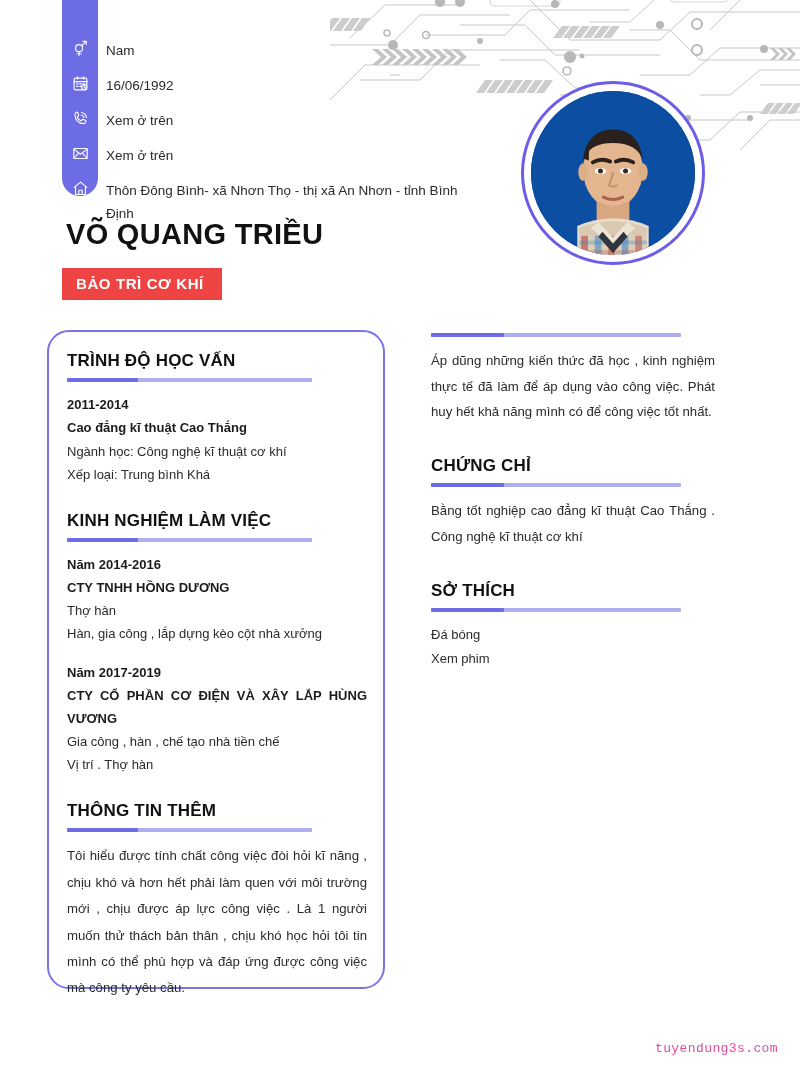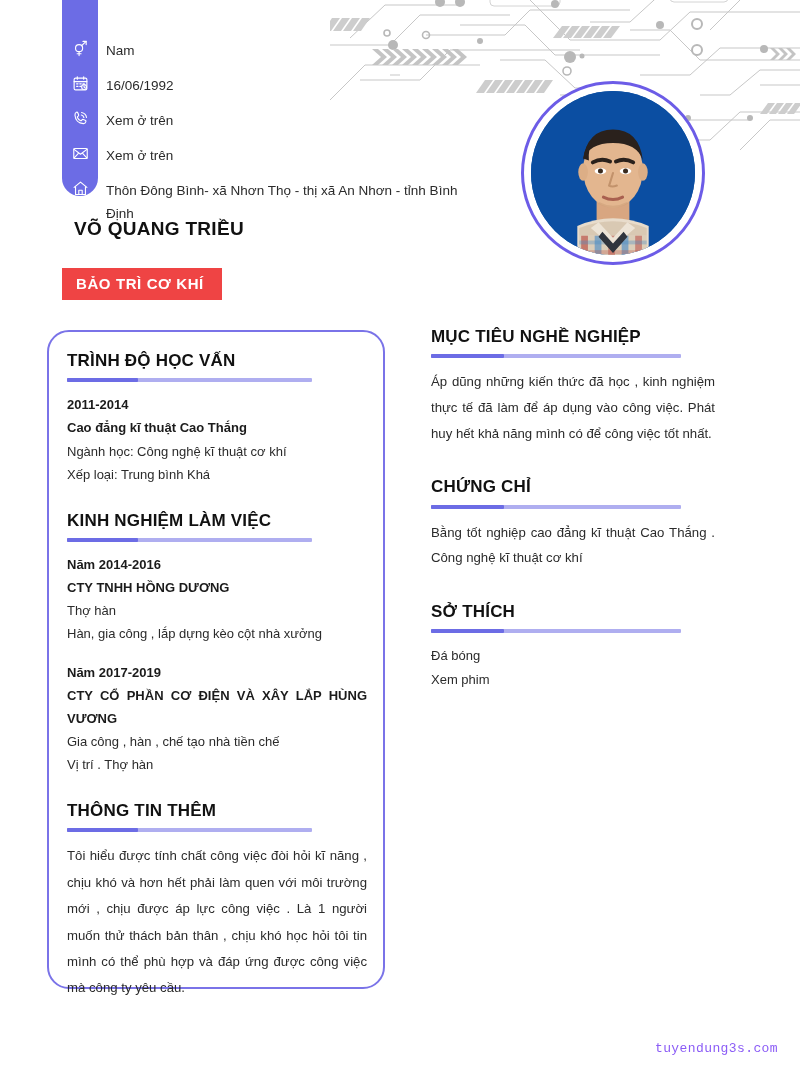--- a/index.html
+++ b/index.html
@@ -69,23 +69,23 @@
     font-size: 13.5px;
     color: #2b2b2b;
     line-height: 1.72;
     padding-left: 8px;
     max-width: 372px;
   }
 
   
   .name {
     position: absolute;
-    left: 74px;
+    left: 66px;
     top: 218px;
-    font-size: 19px;
+    font-size: 29px;
     font-weight: bold;
     letter-spacing: 0.3px;
     color: #111111;
     white-space: nowrap;
   }
 
   .job-badge {
     position: absolute;
     left: 62px;
     top: 268px;
@@ -208,21 +208,21 @@
   .gap-md { height: 24px; }
   .gap-lg { height: 30px; }
 
   
   .watermark {
     position: absolute;
     right: 22px;
     bottom: 22px;
     font-family: "Liberation Mono", "DejaVu Sans Mono", monospace;
     font-size: 13px;
-    color: #8b5cf6;
+    color: #ec4899;
     letter-spacing: 0.4px;
   }
 </style>
 </head>
 <body>
 
 <div id="page">
 
   <svg class="circuit-deco" viewBox="0 0 470 200" xmlns="http://www.w3.org/2000/svg">
     <g fill="none" stroke="#c7c7c7" stroke-width="1">
@@ -485,21 +485,20 @@
       <div class="sec-title">THÔNG TIN THÊM</div>
       <div class="sec-rule rule-left"></div>
       <div class="para para-left">Tôi hiểu được tính chất công việc đòi hỏi kĩ năng , chịu khó và hơn hết phải làm quen với môi trường mới , chịu được áp lực công việc . Là 1 người muốn thử thách bản thân , chịu khó học hỏi tôi tin mình có thể phù hợp và đáp ứng được công việc mà công ty yêu cầu.</div>
     </div>
 
   </div>
 
   <div class="right-content">
 
     <div class="section">
-      <div class="sec-title">MỤC TIÊU NGHỀ NGHIỆP</div>
       <div class="sec-rule rule-right"></div>
       <div class="para">Áp dũng những kiến thức đã học , kinh nghiệm thực tế đã làm để áp dụng vào công việc. Phát huy hết khả năng mình có để công việc tốt nhất.</div>
     </div>
 
     <div class="gap-lg"></div>
 
     <div class="section">
       <div class="sec-title">CHỨNG CHỈ</div>
       <div class="sec-rule rule-right"></div>
       <div class="para">Bằng tốt nghiệp cao đẳng kĩ thuật Cao Thắng . Công nghệ kĩ thuật cơ khí</div>

